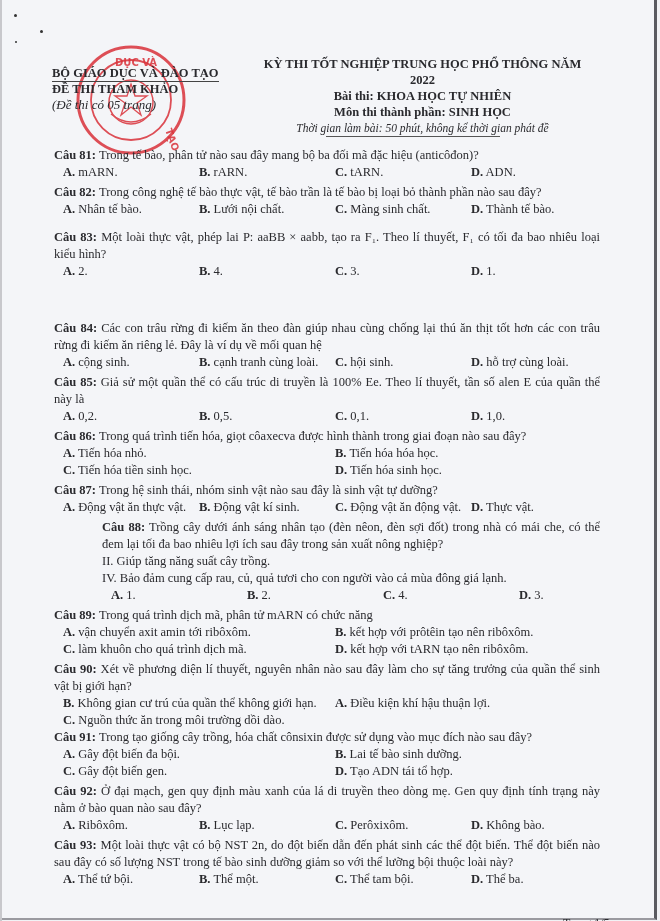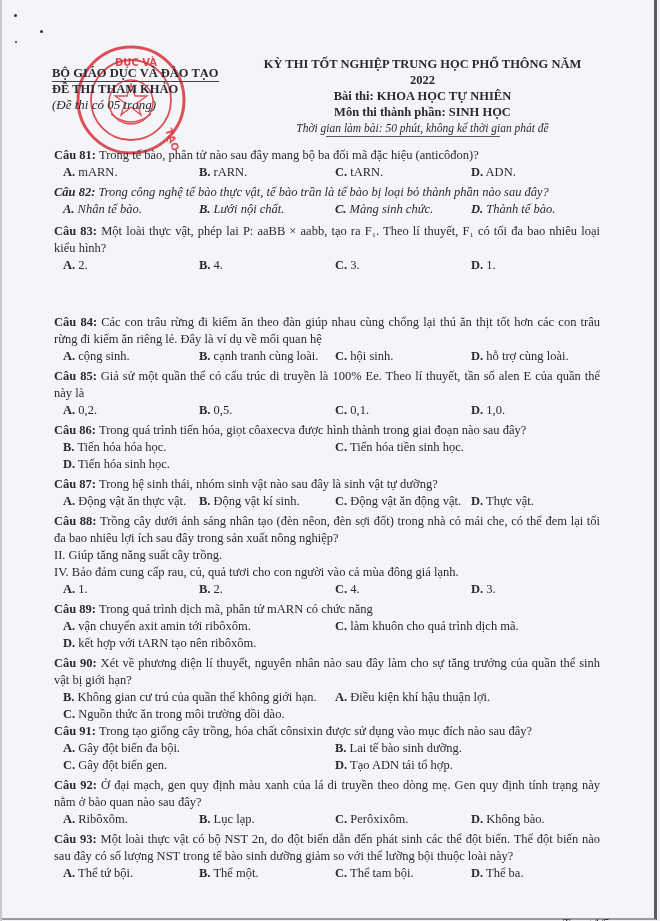--- a/index.html
+++ b/index.html
@@ -87,26 +87,26 @@
 <div class="content" id="questions">
     <div class="q" style="margin-bottom: 3px;">
       <div class="qtext"><span class="qnum">Câu 81:</span> <span>Trong tế bào, phân tử nào sau đây mang bộ ba đối mã đặc hiệu (anticôđon)?</span></div>
       <div class="opts">
         <div><span class="opt-letter">A.</span> <span>mARN.</span></div>
         <div><span class="opt-letter">B.</span> <span>rARN.</span></div>
         <div><span class="opt-letter">C.</span> <span>tARN.</span></div>
         <div><span class="opt-letter">D.</span> <span>ADN.</span></div>
       </div>
     </div>
-    <div class="q" style="margin-bottom: 5px; font-style: italic;">
+    <div class="q" style="margin-bottom: 11px;">
       <div class="qtext"><span class="qnum">Câu 82:</span> <span>Trong công nghệ tế bào thực vật, tế bào trần là tế bào bị loại bỏ thành phần nào sau đây?</span></div>
       <div class="opts">
         <div><span class="opt-letter">A.</span> <span>Nhân tế bào.</span></div>
         <div><span class="opt-letter">B.</span> <span>Lưới nội chất.</span></div>
-        <div><span class="opt-letter">C.</span> <span>Màng sinh chức.</span></div>
+        <div><span class="opt-letter">C.</span> <span>Màng sinh chất.</span></div>
         <div><span class="opt-letter">D.</span> <span>Thành tế bào.</span></div>
       </div>
     </div>
     <div class="q" style="margin-bottom: 3px;">
       <div class="qtext"><span class="qnum">Câu 83:</span> <span>Một loài thực vật, phép lai P: aaBB × aabb, tạo ra F₁. Theo lí thuyết, F₁ có tối đa bao nhiêu loại kiểu hình?</span></div>
       <div class="opts">
         <div><span class="opt-letter">A.</span> <span>2.</span></div>
         <div><span class="opt-letter">B.</span> <span>4.</span></div>
         <div><span class="opt-letter">C.</span> <span>3.</span></div>
         <div><span class="opt-letter">D.</span> <span>1.</span></div>
@@ -126,49 +126,51 @@
       <div class="opts">
         <div><span class="opt-letter">A.</span> <span>0,2.</span></div>
         <div><span class="opt-letter">B.</span> <span>0,5.</span></div>
         <div><span class="opt-letter">C.</span> <span>0,1.</span></div>
         <div><span class="opt-letter">D.</span> <span>1,0.</span></div>
       </div>
     </div>
     <div class="q" style="margin-bottom: 3px;">
       <div class="qtext"><span class="qnum">Câu 86:</span> <span>Trong quá trình tiến hóa, giọt côaxecva được hình thành trong giai đoạn nào sau đây?</span></div>
       <div class="opts two">
+        <div><span class="opt-letter">A.</span> <span>Tiến hóa nhỏ.</span></div>
         <div><span class="opt-letter">B.</span> <span>Tiến hóa hóa học.</span></div>
         <div><span class="opt-letter">C.</span> <span>Tiến hóa tiền sinh học.</span></div>
         <div><span class="opt-letter">D.</span> <span>Tiến hóa sinh học.</span></div>
       </div>
     </div>
     <div class="q" style="margin-bottom: 3px;">
       <div class="qtext"><span class="qnum">Câu 87:</span> <span>Trong hệ sinh thái, nhóm sinh vật nào sau đây là sinh vật tự dưỡng?</span></div>
       <div class="opts">
         <div><span class="opt-letter">A.</span> <span>Động vật ăn thực vật.</span></div>
         <div><span class="opt-letter">B.</span> <span>Động vật kí sinh.</span></div>
         <div><span class="opt-letter">C.</span> <span>Động vật ăn động vật.</span></div>
         <div><span class="opt-letter">D.</span> <span>Thực vật.</span></div>
       </div>
     </div>
-    <div class="q" style="margin-bottom: 3px;">
+    <div class="q" style="margin-bottom: 3px; margin-left: 48px;">
       <div class="qtext"><span class="qnum">Câu 88:</span> <span>Trồng cây dưới ánh sáng nhân tạo (đèn nêon, đèn sợi đốt) trong nhà có mái che, có thể đem lại tối đa bao nhiêu lợi ích sau đây trong sản xuất nông nghiệp?</span></div>
       <div class="stmt">II. Giúp tăng năng suất cây trồng.</div>
       <div class="stmt">IV. Bảo đảm cung cấp rau, củ, quả tươi cho con người vào cả mùa đông giá lạnh.</div>
       <div class="opts">
         <div><span class="opt-letter">A.</span> <span>1.</span></div>
         <div><span class="opt-letter">B.</span> <span>2.</span></div>
         <div><span class="opt-letter">C.</span> <span>4.</span></div>
         <div><span class="opt-letter">D.</span> <span>3.</span></div>
       </div>
     </div>
     <div class="q" style="margin-bottom: 3px;">
       <div class="qtext"><span class="qnum">Câu 89:</span> <span>Trong quá trình dịch mã, phân tử mARN có chức năng</span></div>
       <div class="opts two">
         <div><span class="opt-letter">A.</span> <span>vận chuyển axit amin tới ribôxôm.</span></div>
+        <div><span class="opt-letter">B.</span> <span>kết hợp với prôtêin tạo nên ribôxôm.</span></div>
         <div><span class="opt-letter">C.</span> <span>làm khuôn cho quá trình dịch mã.</span></div>
         <div><span class="opt-letter">D.</span> <span>kết hợp với tARN tạo nên ribôxôm.</span></div>
       </div>
     </div>
     <div class="q" style="margin-bottom: 0;">
       <div class="qtext"><span class="qnum">Câu 90:</span> <span>Xét về phương diện lí thuyết, nguyên nhân nào sau đây làm cho sự tăng trưởng của quần thể sinh vật bị giới hạn?</span></div>
       <div class="opts two">
         <div><span class="opt-letter">B.</span> <span>Không gian cư trú của quần thể không giới hạn.</span></div>
         <div><span class="opt-letter">A.</span> <span>Điều kiện khí hậu thuận lợi.</span></div>
         <div><span class="opt-letter">C.</span> <span>Nguồn thức ăn trong môi trường dồi dào.</span></div>

